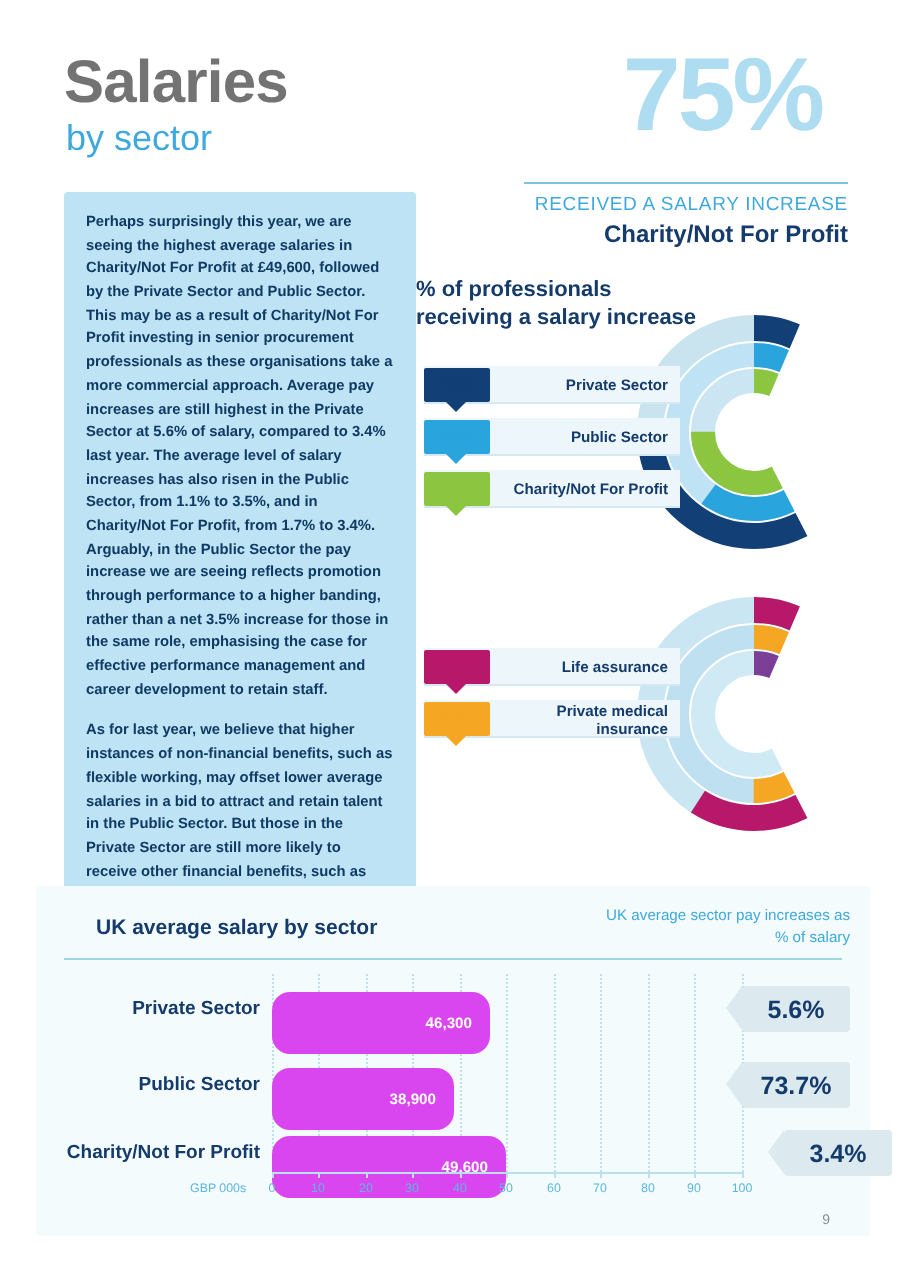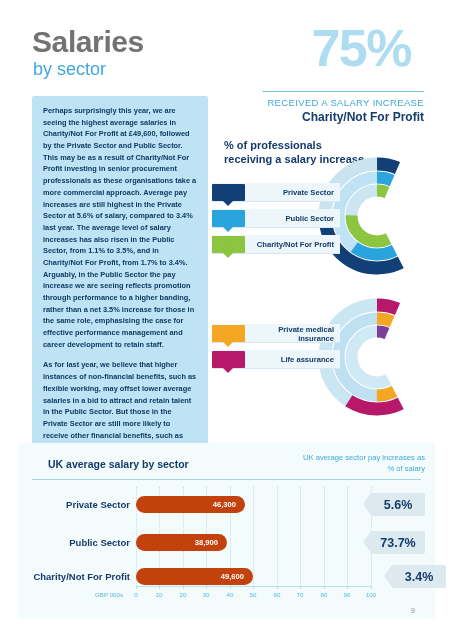--- a/index.html
+++ b/index.html
@@ -51,21 +51,21 @@
   }
   .copybox p{
     margin:0 0 9px 0;
     font-size:7.4px;line-height:1.58;
     color:#0F3A63;font-weight:bold;
   }
   .copybox p:last-child{margin-bottom:0;}
 
   
   .sec-label{
-    position:absolute;left:224px;
+    position:absolute;left:208px;
     font-size:11px;font-weight:bold;color:#143B6B;line-height:1.25;
   }
   .donut{position:absolute;}
   .legend{position:absolute;}
   .lrow{
     position:relative;height:19px;margin-bottom:7px;
     display:flex;align-items:center;
   }
   .lrow .track{
     position:absolute;left:0;top:0;right:0;height:19px;
@@ -107,22 +107,22 @@
   }
   .panel-rule{
     position:absolute;left:32px;top:479px;width:389px;height:1px;
     background:#9FD8E4;
   }
   .barlabel{
     position:absolute;text-align:right;
     font-size:9.5px;font-weight:bold;color:#143B6B;
   }
   .bar{
-    position:absolute;height:17px;
-    background:#c2410c;border-radius:9px;
+    position:absolute;height:31px;
+    background:#d946ef;border-radius:9px;
     display:flex;align-items:center;justify-content:flex-end;
     box-sizing:border-box;padding-right:9px;
   }
   .bar span{font-size:7.6px;font-weight:bold;color:#ffffff;}
   .gridline{
     position:absolute;width:0;border-left:1px dotted #BCE0EB;
   }
   .axisline{
     position:absolute;left:136px;top:586px;width:235px;height:1px;
     background:#BCE0EB;
@@ -224,28 +224,28 @@
       <circle r="38.5" fill="none" stroke="#F5A623" stroke-width="12" stroke-dasharray="120.9 120.9" transform="rotate(-90)"></circle>
       <circle r="25.5" fill="none" stroke="#7B3F98" stroke-width="12" stroke-dasharray="51.3 108.9" transform="rotate(-90)"></circle>
       <path d="M 0 0 L -10 -62 A 62 62 0 0 0 -41 47 Z" fill="#ffffff" transform="rotate(162)"></path>
     </g>
   </svg>
 
   <div class="legend" style="left:212px;top:324px;width:128px;">
 
     <div class="lrow">
       <div class="track"></div>
+      <div class="badge" style="background:#B8186A;color:#B8186A;">59%</div>
+      <div class="lname">Life assurance</div>
+    </div>
+
+    <div class="lrow">
+      <div class="track"></div>
       <div class="badge" style="background:#F5A623;color:#F5A623;">50%</div>
       <div class="lname">Private medical insurance</div>
-    </div>
-
-    <div class="lrow">
-      <div class="track"></div>
-      <div class="badge" style="background:#B8186A;color:#B8186A;">59%</div>
-      <div class="lname">Life assurance</div>
     </div>
 
   </div>
 
   <div class="panel"></div>
   <div class="panel-title">UK average salary by sector</div>
   <div class="panel-kicker">UK average sector pay increases as % of salary</div>
   <div class="panel-rule"></div>
 
   <div class="gridline" style="left:136px;top:487px;height:99px;"></div>

